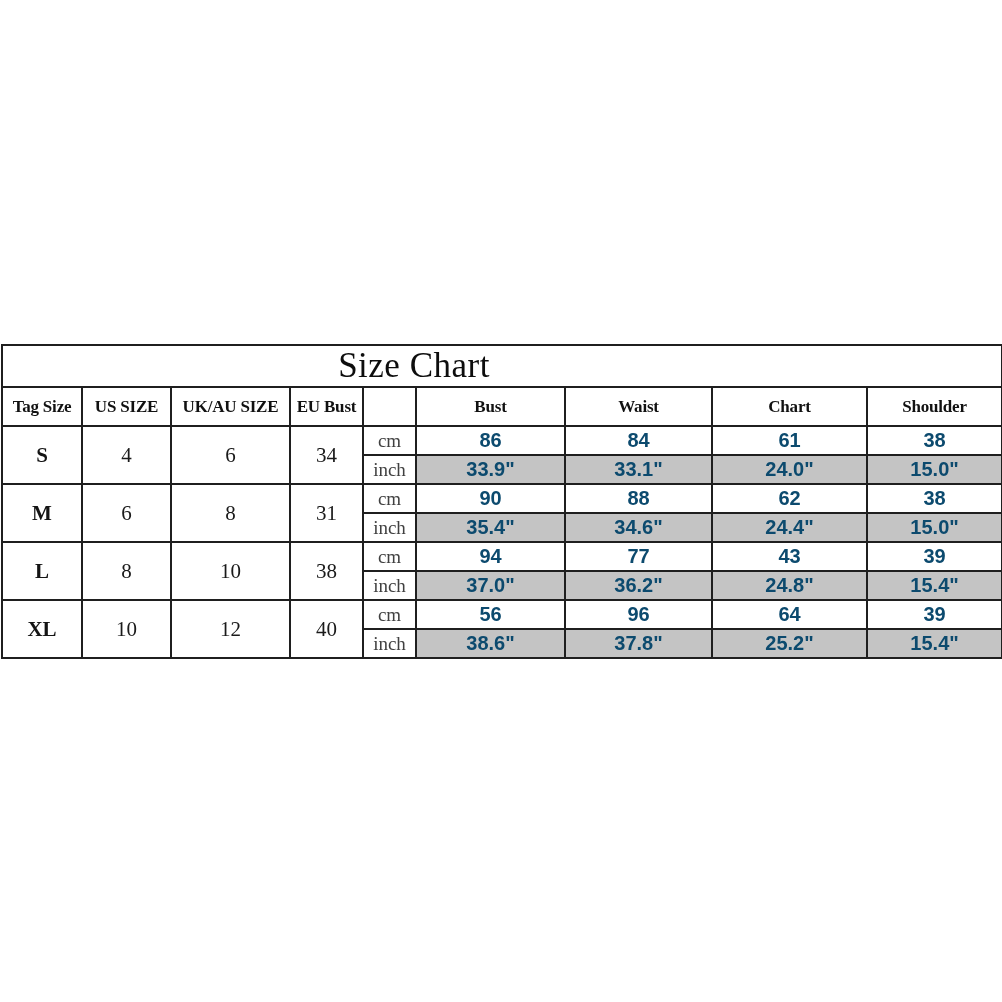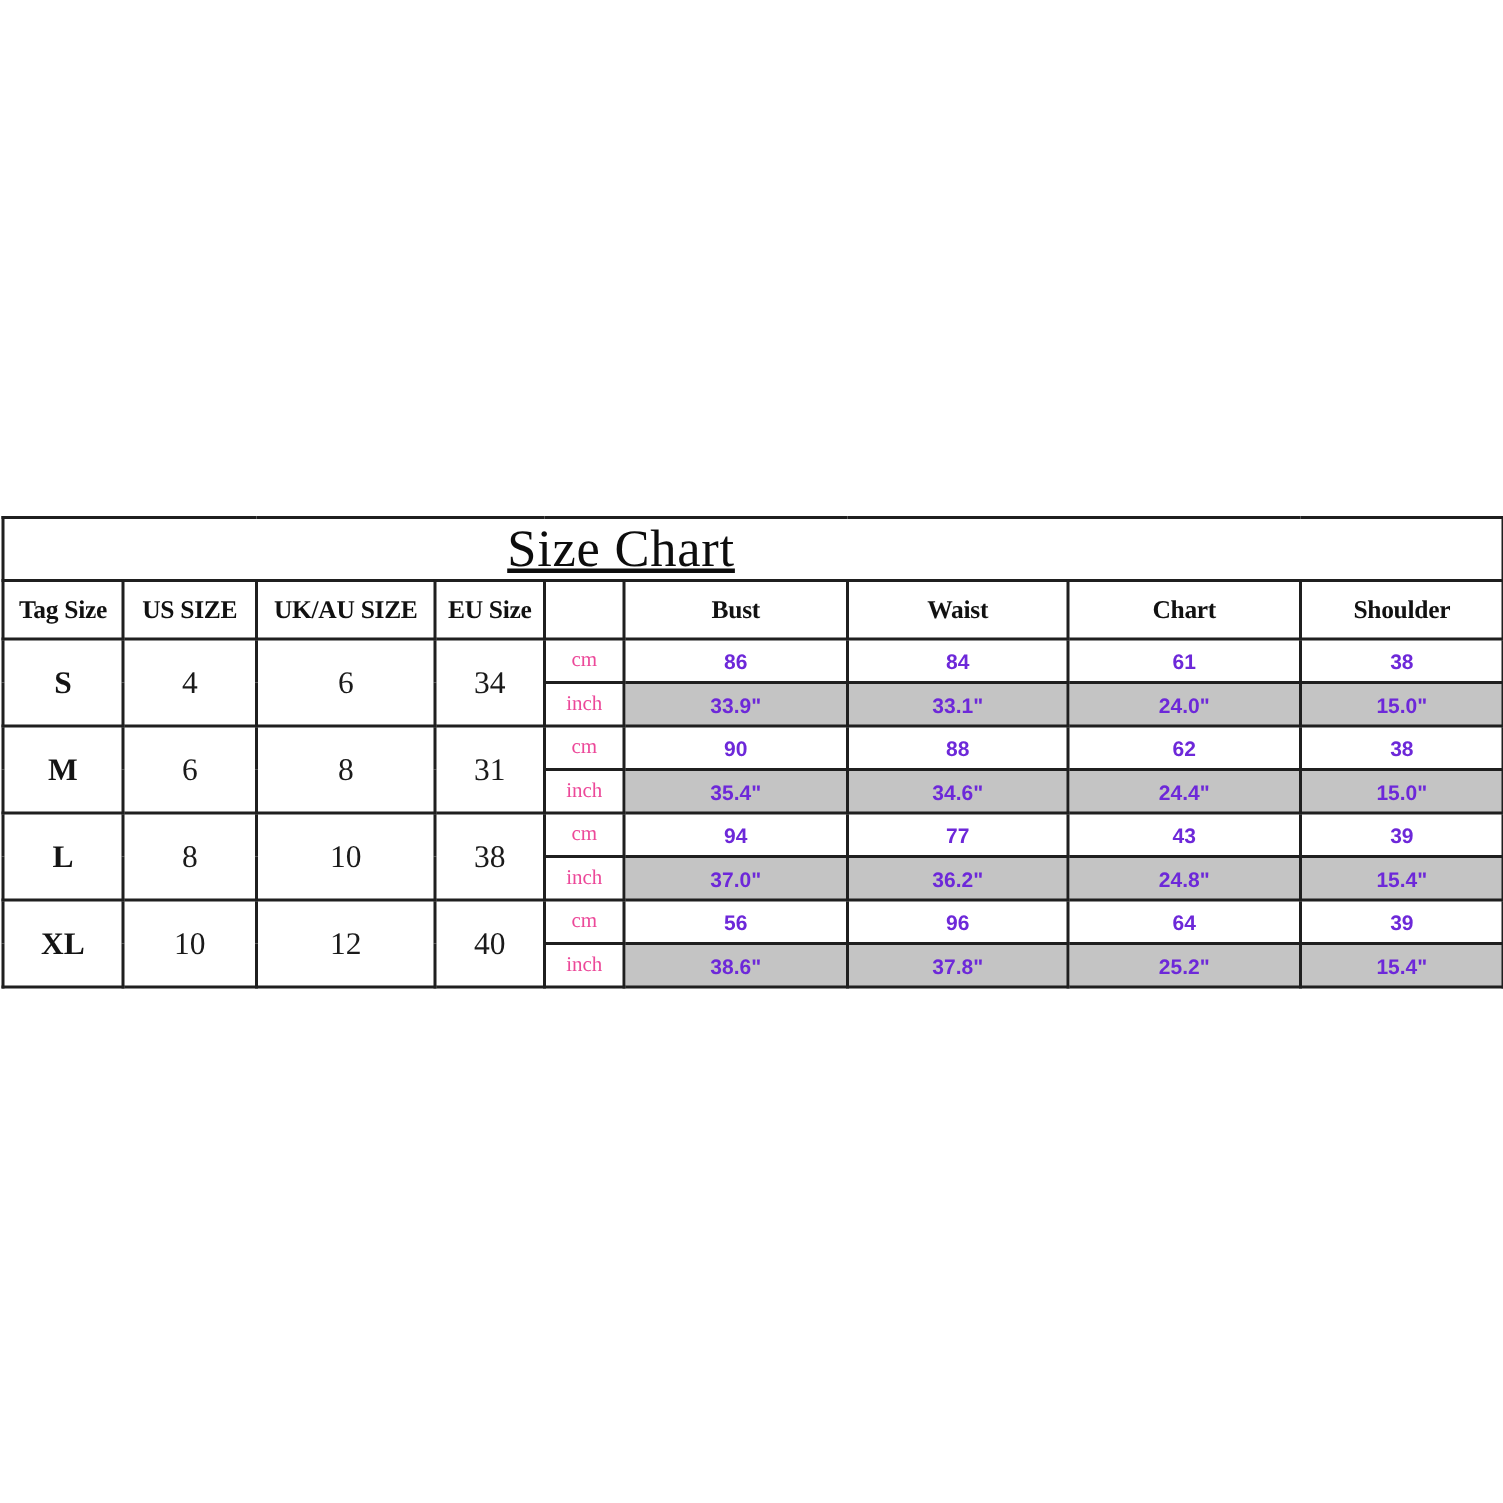--- a/index.html
+++ b/index.html
@@ -35,21 +35,20 @@
     height: 36px;
     font-size: 35px;
     color: #0d0d0d;
     font-weight: 500;
   }
   td.title-cell .title-shift {
     display: inline-block;
     position: relative;
     left: -88px;
     letter-spacing: 0.5px;
-    text-decoration: underline;
   }
   tr.header-row td {
     height: 37px;
     font-weight: bold;
     font-size: 17px;
     color: #111111;
     letter-spacing: -0.2px;
   }
   tr.data-row td {
     height: 27px;
@@ -57,28 +56,28 @@
   td.tag-cell {
     font-weight: bold;
     font-size: 21px;
     color: #141414;
   }
   td.num-cell {
     font-size: 21px;
     color: #1a1a1a;
   }
   td.unit-cell {
-    font-size: 14px;
-    color: #ec4899;
+    font-size: 19px;
+    color: #404040;
   }
   td.val-cell {
     font-family: "Liberation Sans", sans-serif;
     font-weight: bold;
-    font-size: 14px;
-    color: #6d28d9;
+    font-size: 20px;
+    color: #0c4a6e;
   }
   td.shade {
     background: #c4c4c4;
   }
 </style>
 </head>
 <body>
 
 <div class="stage">
   <table class="size-chart">
@@ -98,21 +97,21 @@
         <tr>
       <td colspan="9" class="title-cell">
         <span class="title-shift">Size Chart</span>
       </td>
     </tr>
 
     <tr class="header-row">
       <td>Tag Size</td>
       <td>US SIZE</td>
       <td>UK/AU SIZE</td>
-      <td>EU Size</td>
+      <td>EU Bust</td>
       <td></td>
       <td>Bust</td>
       <td>Waist</td>
       <td>Chart</td>
       <td>Shoulder</td>
     </tr>
 
     <tr class="data-row">
       <td rowspan="2" class="tag-cell">S</td>
       <td rowspan="2" class="num-cell">4</td>

